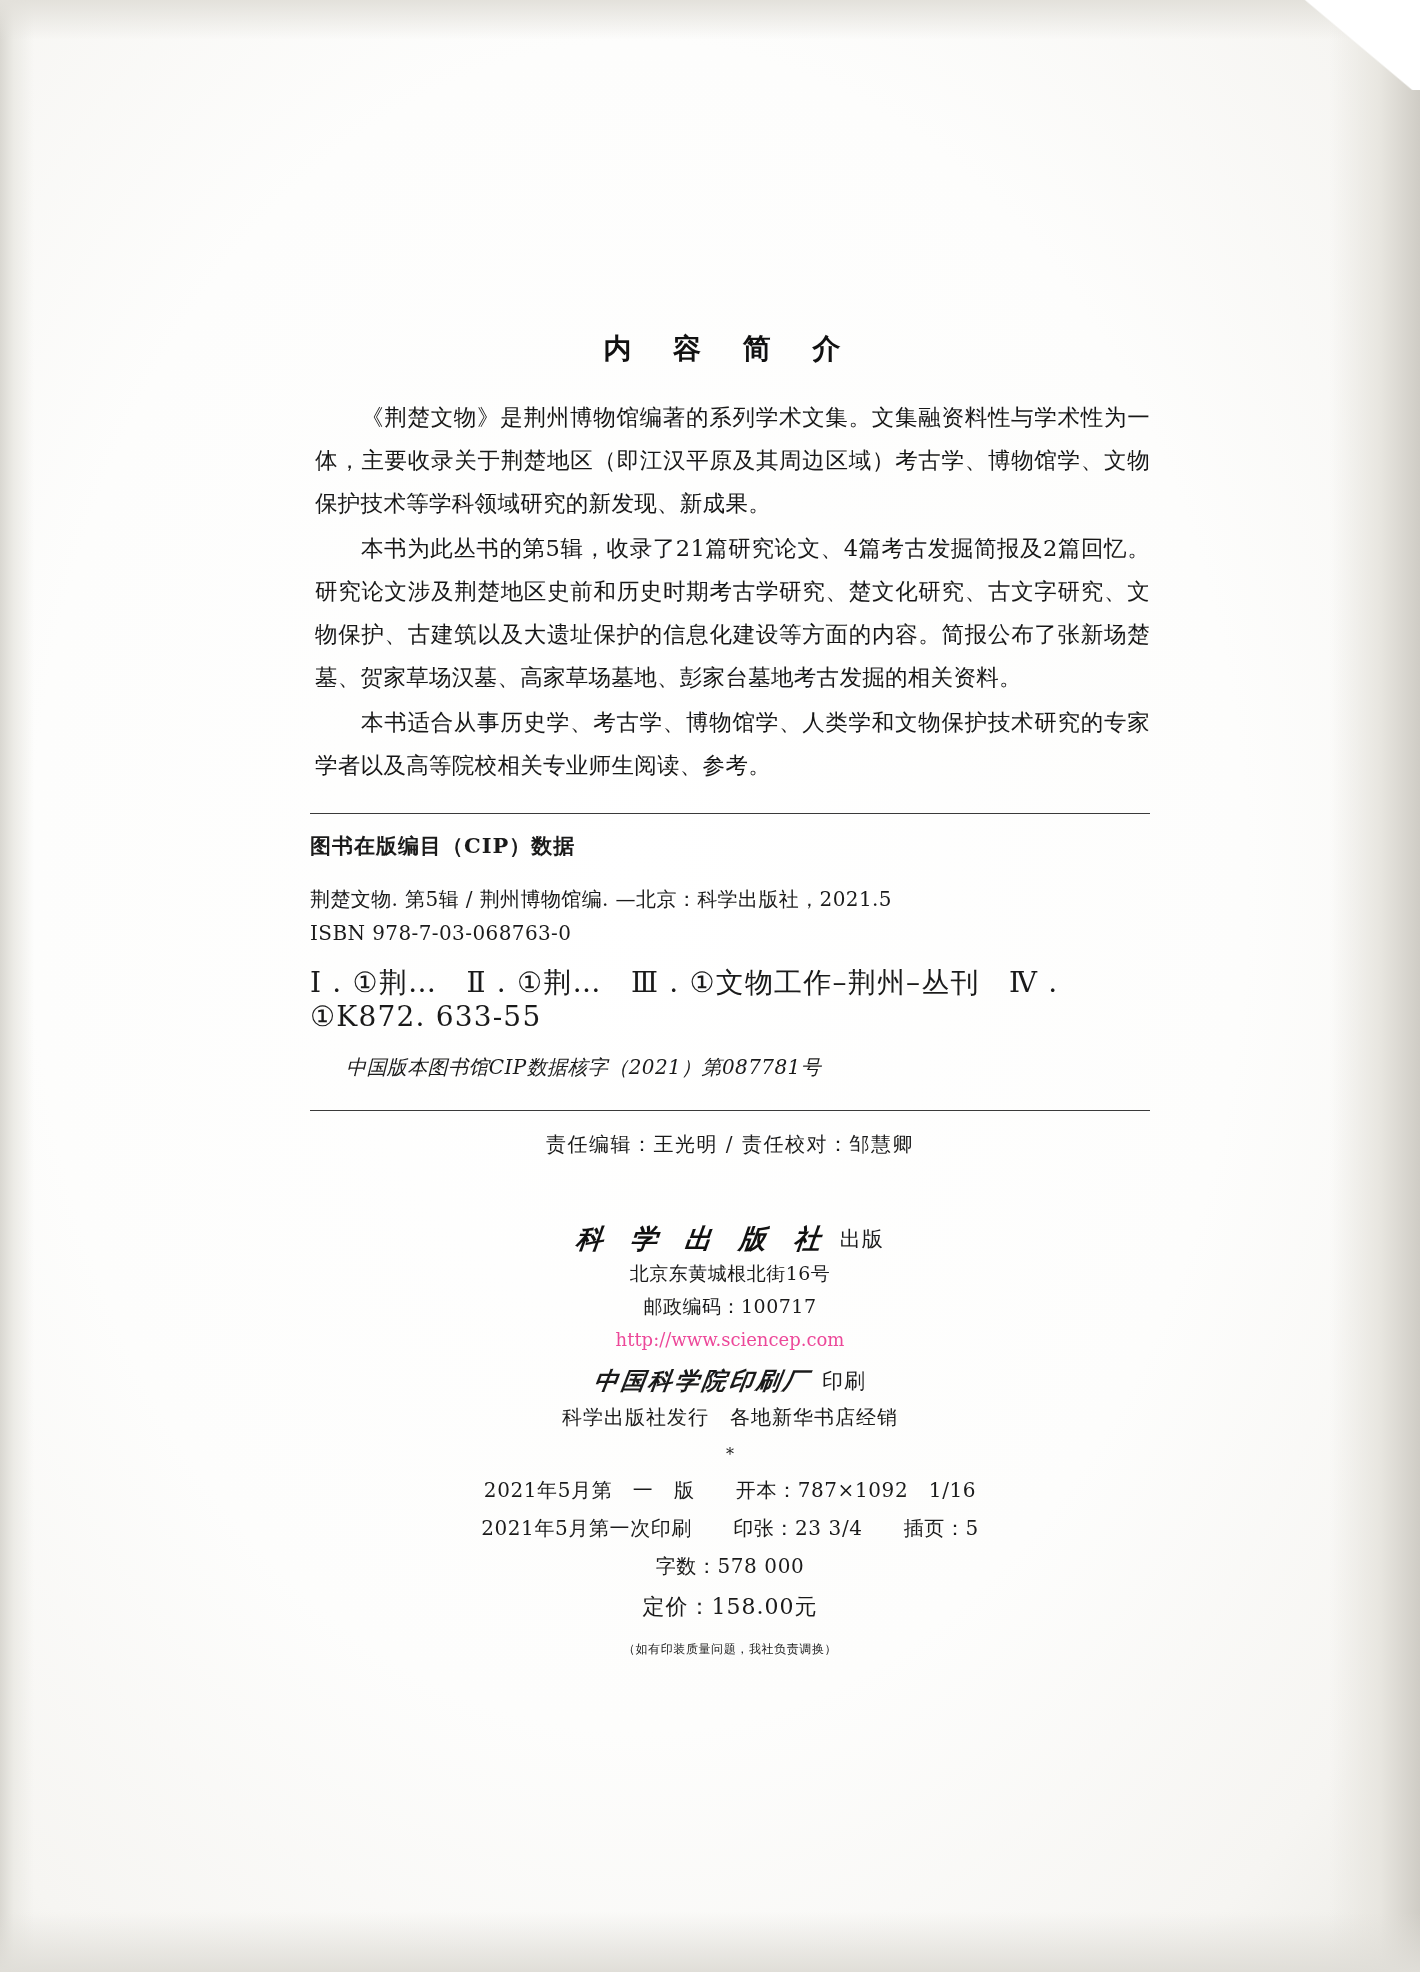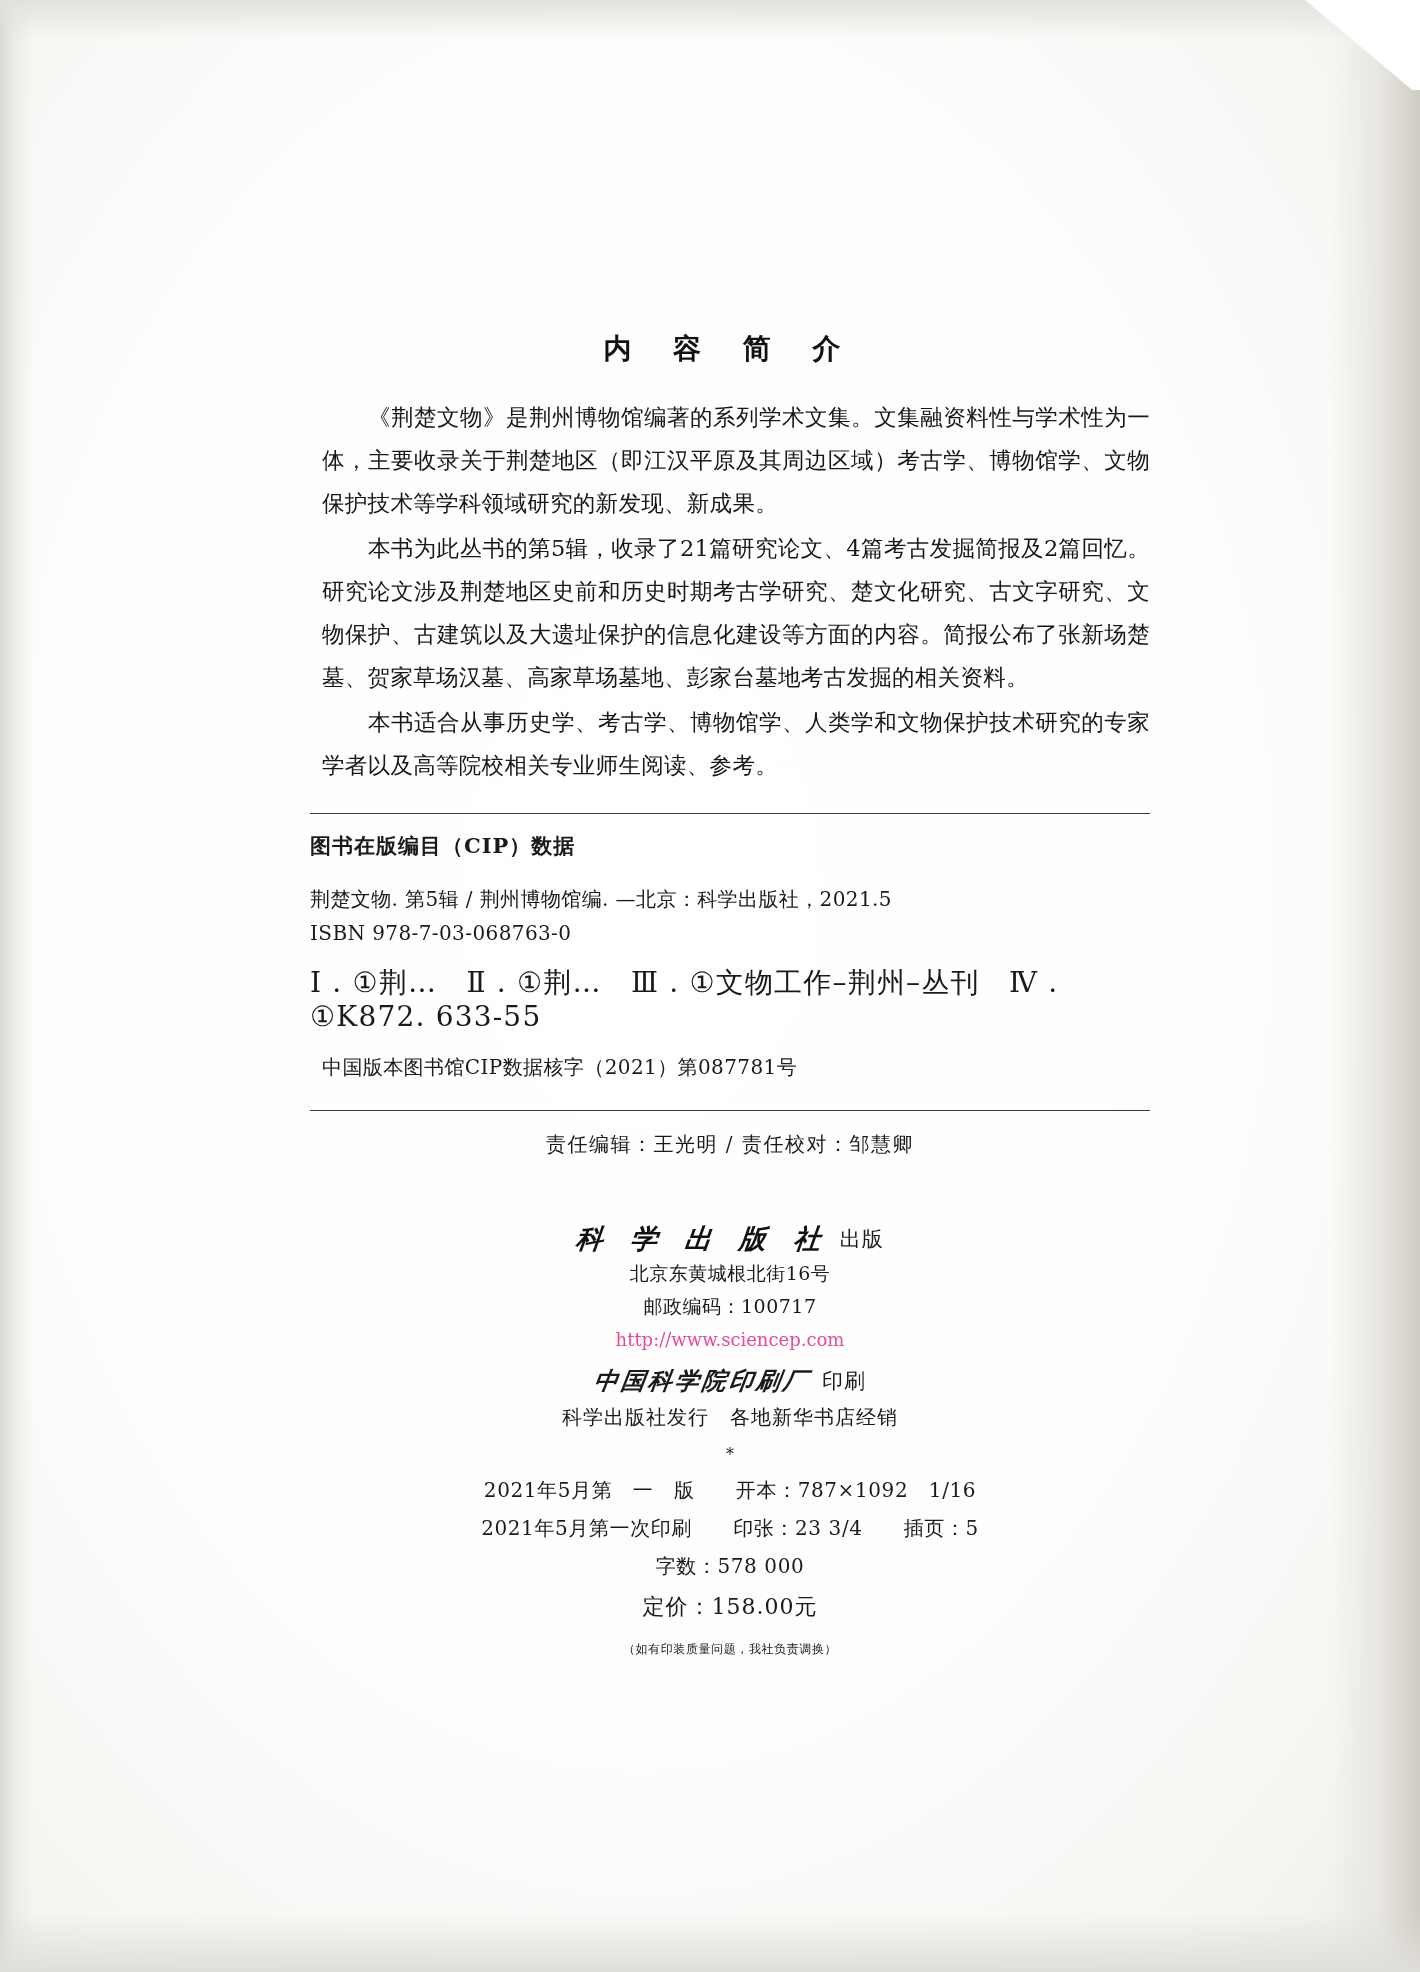--- a/index.html
+++ b/index.html
@@ -78,21 +78,21 @@
     letter-spacing: 16px;
     margin: 0 0 28px 0;
     font-family: "DejaVu Serif", "Liberation Serif", serif;
     color: #111;
   }
 
   .para {
     font-size: 22.5px;
     line-height: 43px;
     text-indent: 46px;
-    margin: 0 0 2px 12px;
+    margin: 0 0 2px 5px;
     text-align: justify;
     letter-spacing: 0.3px;
     color: #171717;
   }
 
   .rule {
     border: none;
     border-top: 1.6px solid #3a3a3a;
     margin: 26px 0 0 0;
     width: 840px;
@@ -115,22 +115,23 @@
   .cip-gap { height: 16px; }
   .cip-class {
     font-size: 28px;
     line-height: 34px;
     letter-spacing: 1.2px;
   }
   .cip-core {
     font-size: 20px;
     line-height: 34px;
     margin-top: 16px;
-    margin-left: 12px;
+    margin-left: 36px;
     letter-spacing: 0.4px;
+    font-style: italic;
   }
 
   .credits {
     text-align: center;
     margin-top: 12px;
   }
   .credit-line {
     font-size: 20px;
     line-height: 42px;
     letter-spacing: 1.5px;

